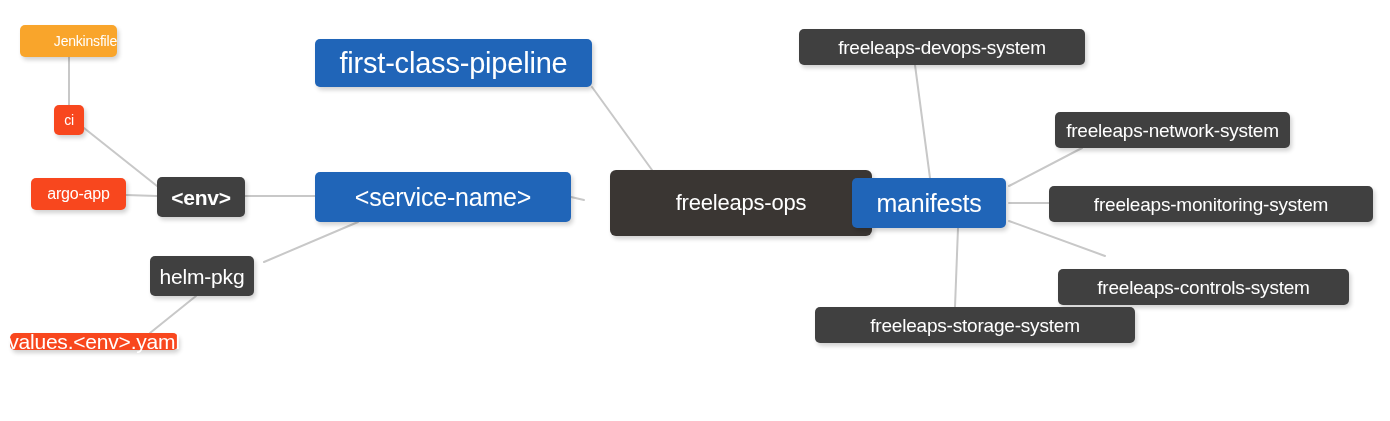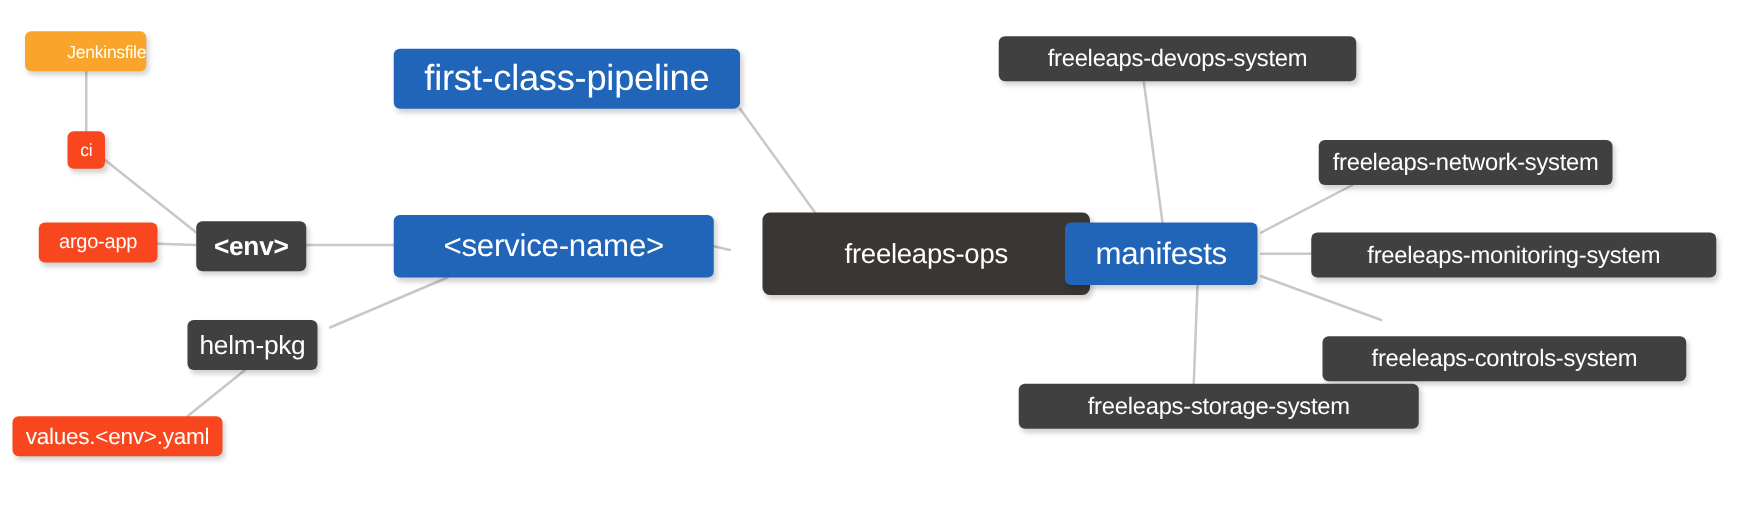--- a/index.html
+++ b/index.html
@@ -106,17 +106,17 @@
       </div>
       <div class="node node-orange" style="left: 20px; top: 25px; width: 97px; height: 32px; font-size: 14px; justify-content: flex-end;">
         <span>Jenkinsfile</span>
       </div>
       <div class="node node-red" style="left: 54px; top: 105px; width: 30px; height: 30px; font-size: 14px;">
         <span>ci</span>
       </div>
       <div class="node node-red" style="left: 31px; top: 178px; width: 95px; height: 32px; font-size: 16px;">
         <span>argo-app</span>
       </div>
-      <div class="node node-red" style="left: 10px; top: 333px; width: 168px; height: 32px; font-size: 18px;">
+      <div class="node node-red" style="left: 10px; top: 333px; width: 168px; height: 17px; font-size: 21px;">
         <span>values.&lt;env&gt;.yaml</span>
       </div>
     </div>
 </div>
 
 </body></html>

